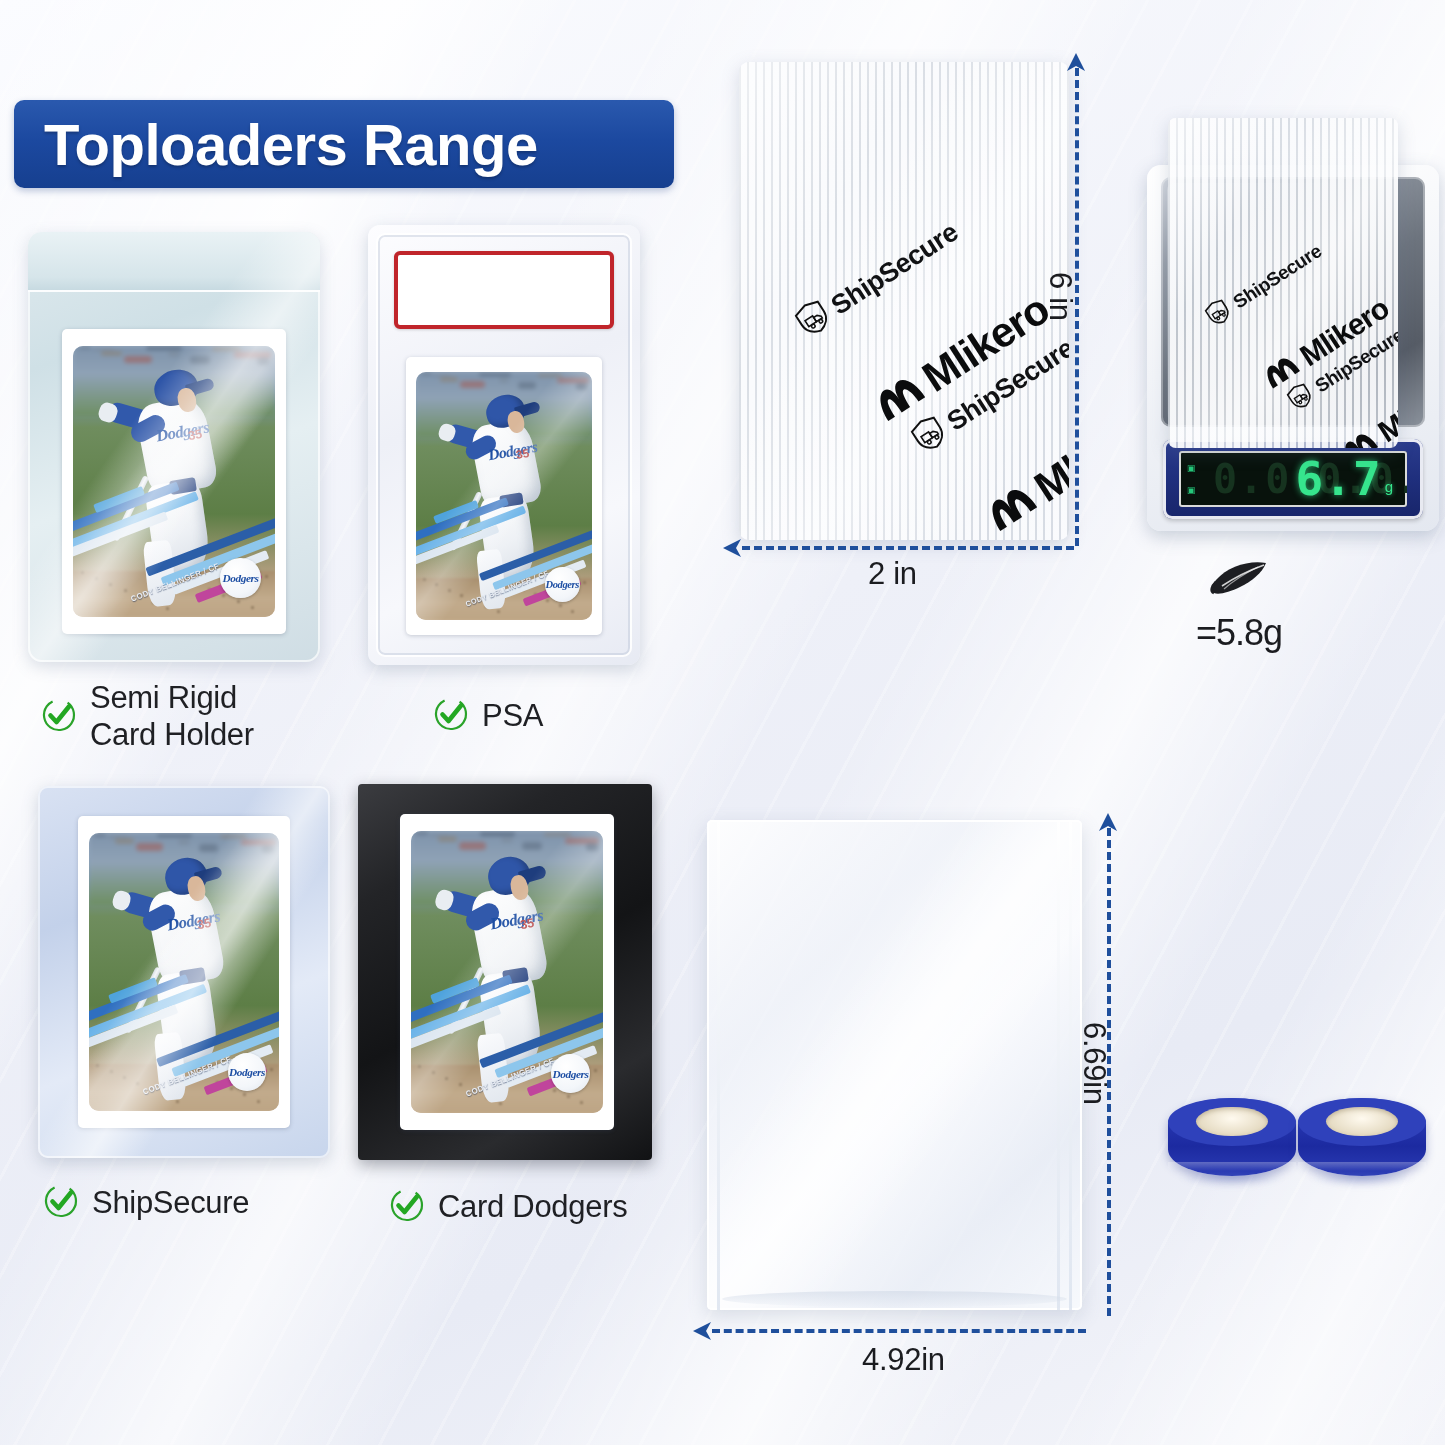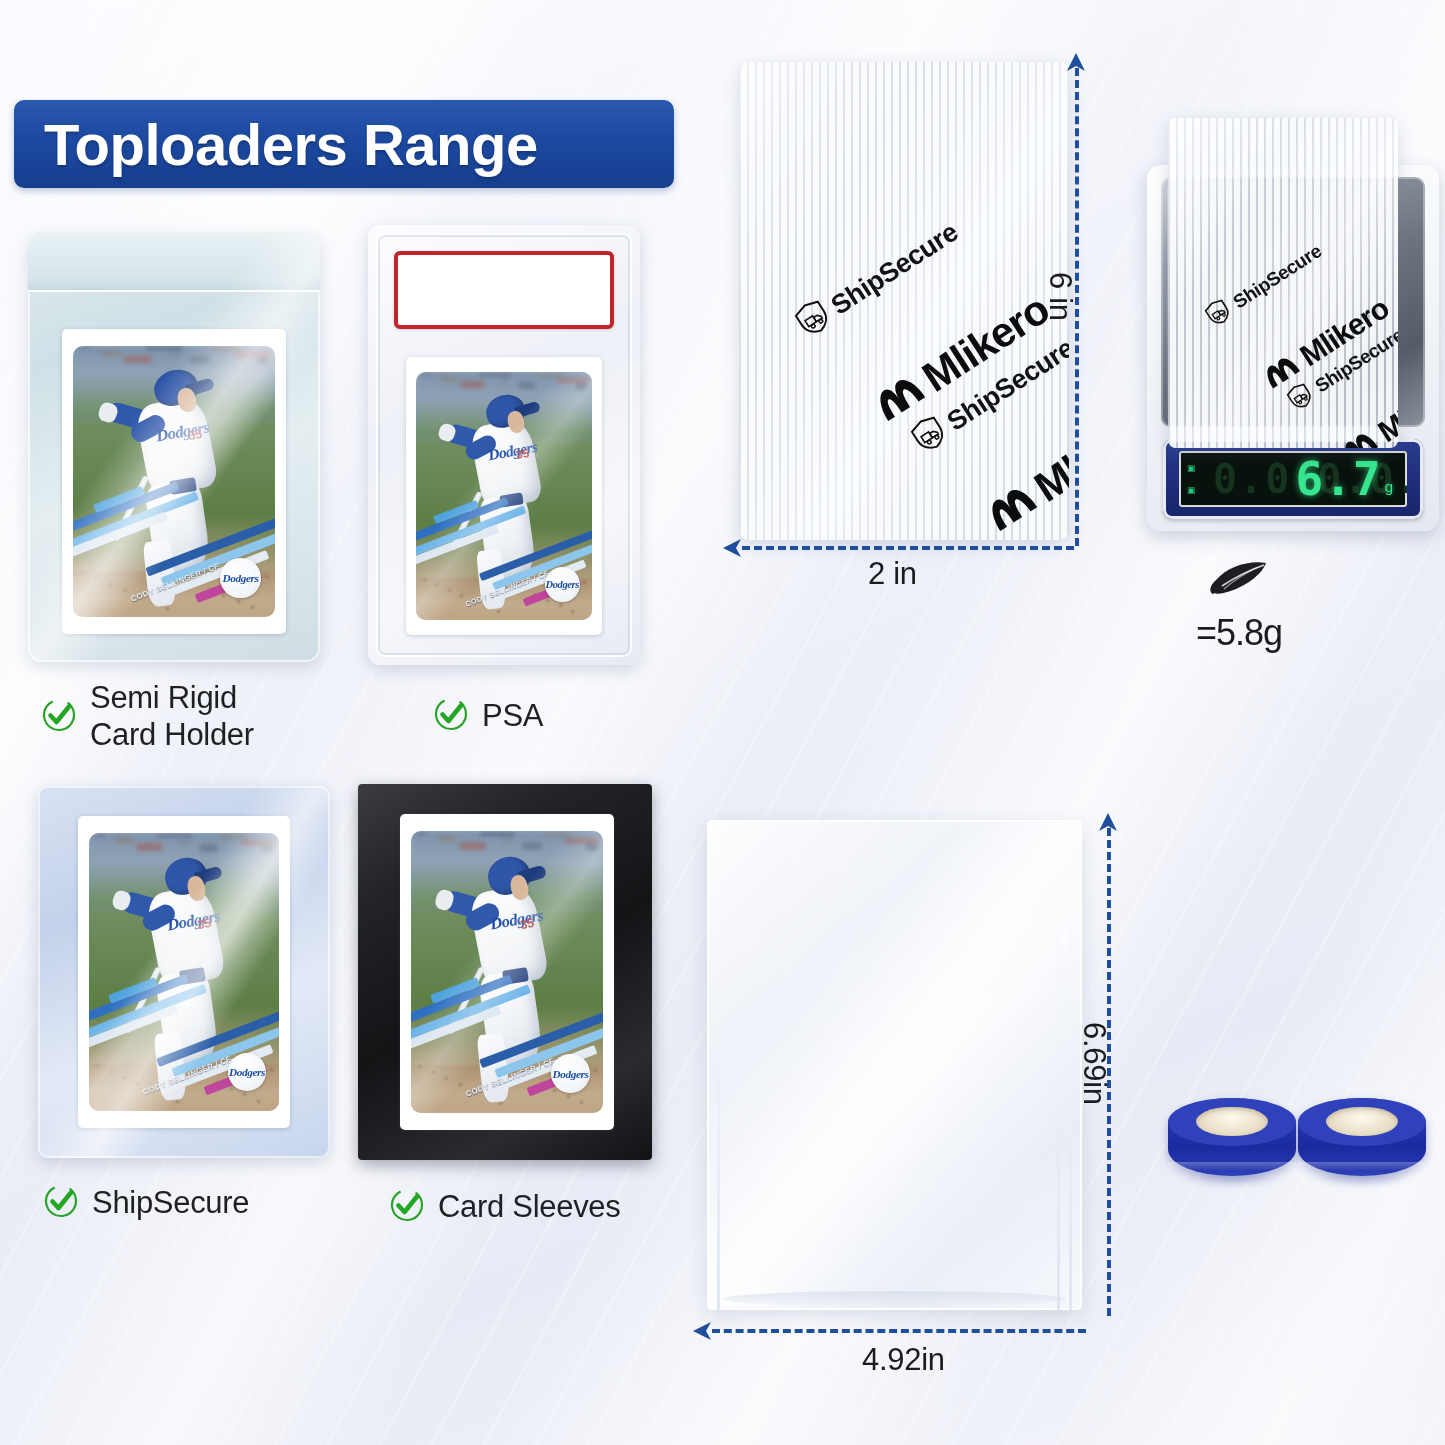--- a/index.html
+++ b/index.html
@@ -635,21 +635,21 @@
   <span class="lbl">ShipSecure</span>
 </div>
 
 <div class="caption" style="left:388px; top:1186px;">
   <span class="chk">
     <svg width="38" height="38" viewBox="0 0 38 38">
       <circle cx="19" cy="19" r="15" fill="none" stroke="#2aa32a" stroke-width="2.2" stroke-dasharray="78 26" transform="rotate(-55 19 19)"></circle>
       <path d="M10.5 19.5 L16.5 26 L29 10.5" fill="none" stroke="#23a723" stroke-width="4.6" stroke-linecap="round" stroke-linejoin="round"></path>
     </svg>
   </span>
-  <span class="lbl">Card Sleeves</span>
+  <span class="lbl">Card Dodgers</span>
 </div>
 
 <div class="protector" style="left:739px; top:62px; width:330px; height:478px;">
   <div class="sheen"></div>
 
   <div class="brandmark" style="left:52px; top:250px; font-size:27px;">
     <span class="shield">
       <svg width="30" height="34" viewBox="0 0 30 34">
         <path d="M15 2 L28 6 V17 C28 25 22 30 15 32 C8 30 2 25 2 17 V6 Z" fill="none" stroke="#111" stroke-width="2"></path>
         <rect x="7" y="15" width="9" height="7" fill="none" stroke="#111" stroke-width="1.6"></rect>

